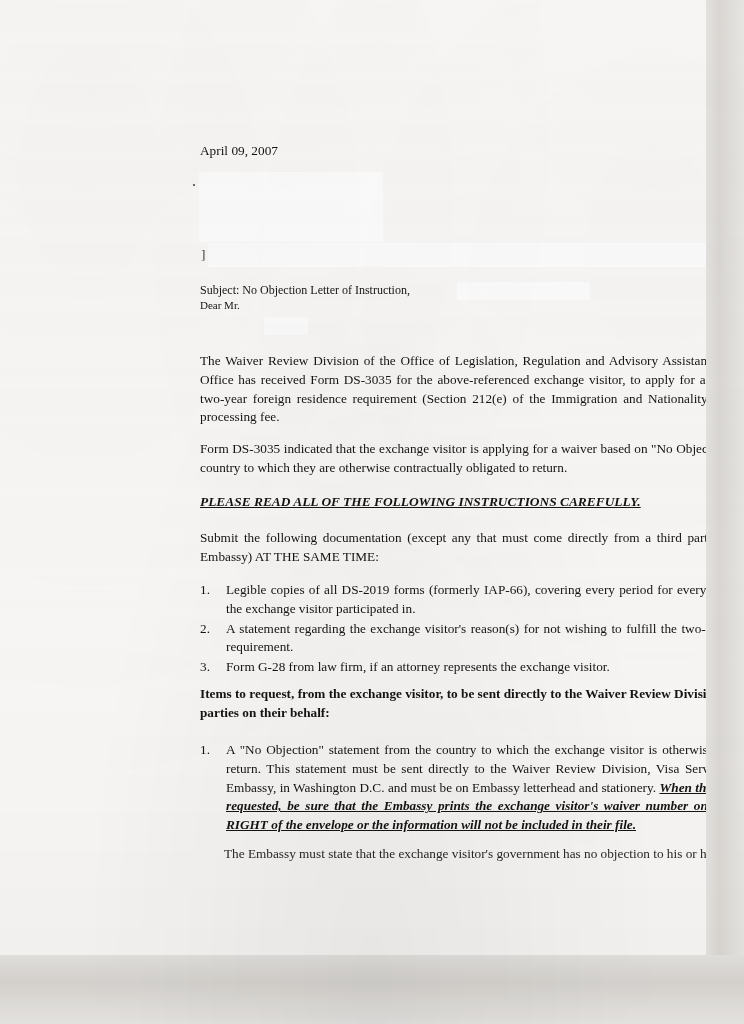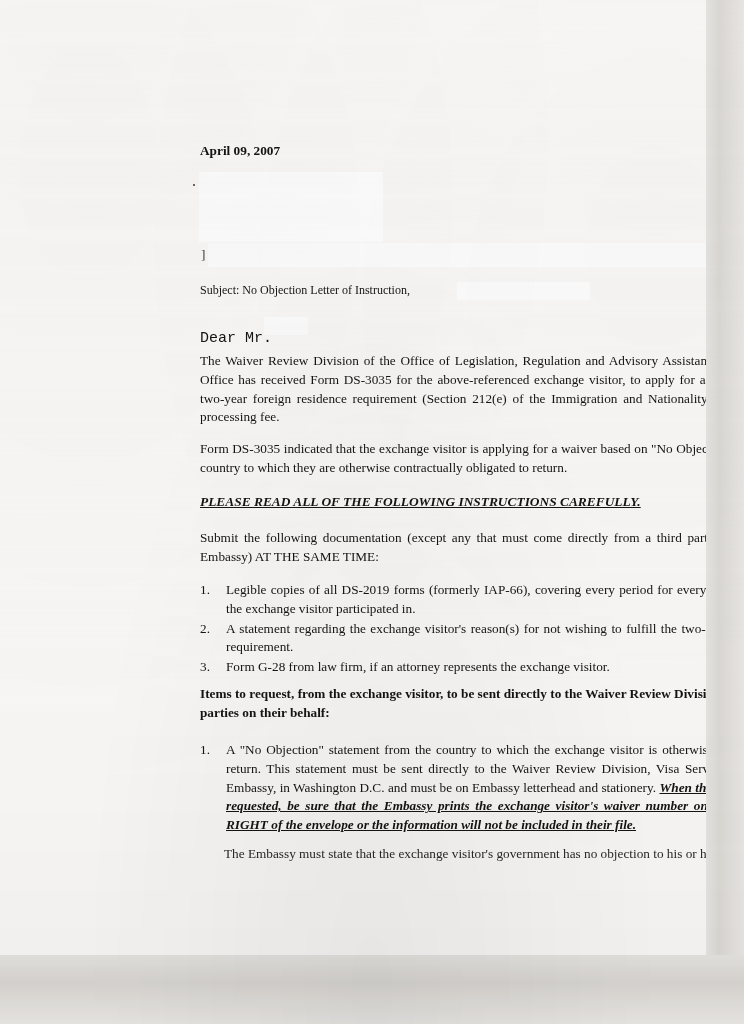--- a/index.html
+++ b/index.html
@@ -62,21 +62,20 @@
     position: absolute;
     left: 100px;
     top: 0;
     width: 584px;
   }
   .date {
     position: absolute;
     left: 100px;
     top: 143px;
     font-size: 13.3px;
-    font-weight: bold;
   }
   
   .redact {
     position: absolute;
     background: #ffffff;
     border: 0;
   }
   .redact-block-1 { left: 99px; top: 172px; width: 184px; height: 70px; }
   .redact-line-2  { left: 108px; top: 243px; width: 561px; height: 24px; }
   .redact-subject { left: 357px; top: 282px; width: 133px; height: 18px; }
@@ -95,23 +94,22 @@
     color: #3a3835;
   }
 
   .subject {
     position: absolute;
     left: 100px; top: 283px;
     font-size: 12px;
   }
   .salutation {
     position: absolute;
-    left: 100px; top: 330px;
-    font-size: 15px;
-    font-family: Liberation Mono, monospace;
+    left: 100px; top: 299px;
+    font-size: 11px;
   }
   .para {
     position: absolute;
     left: 100px;
     width: 583px;
     font-size: 13.25px;
     line-height: 1.42;
     text-align: justify;
   }
   .p1 { top: 352px; }

